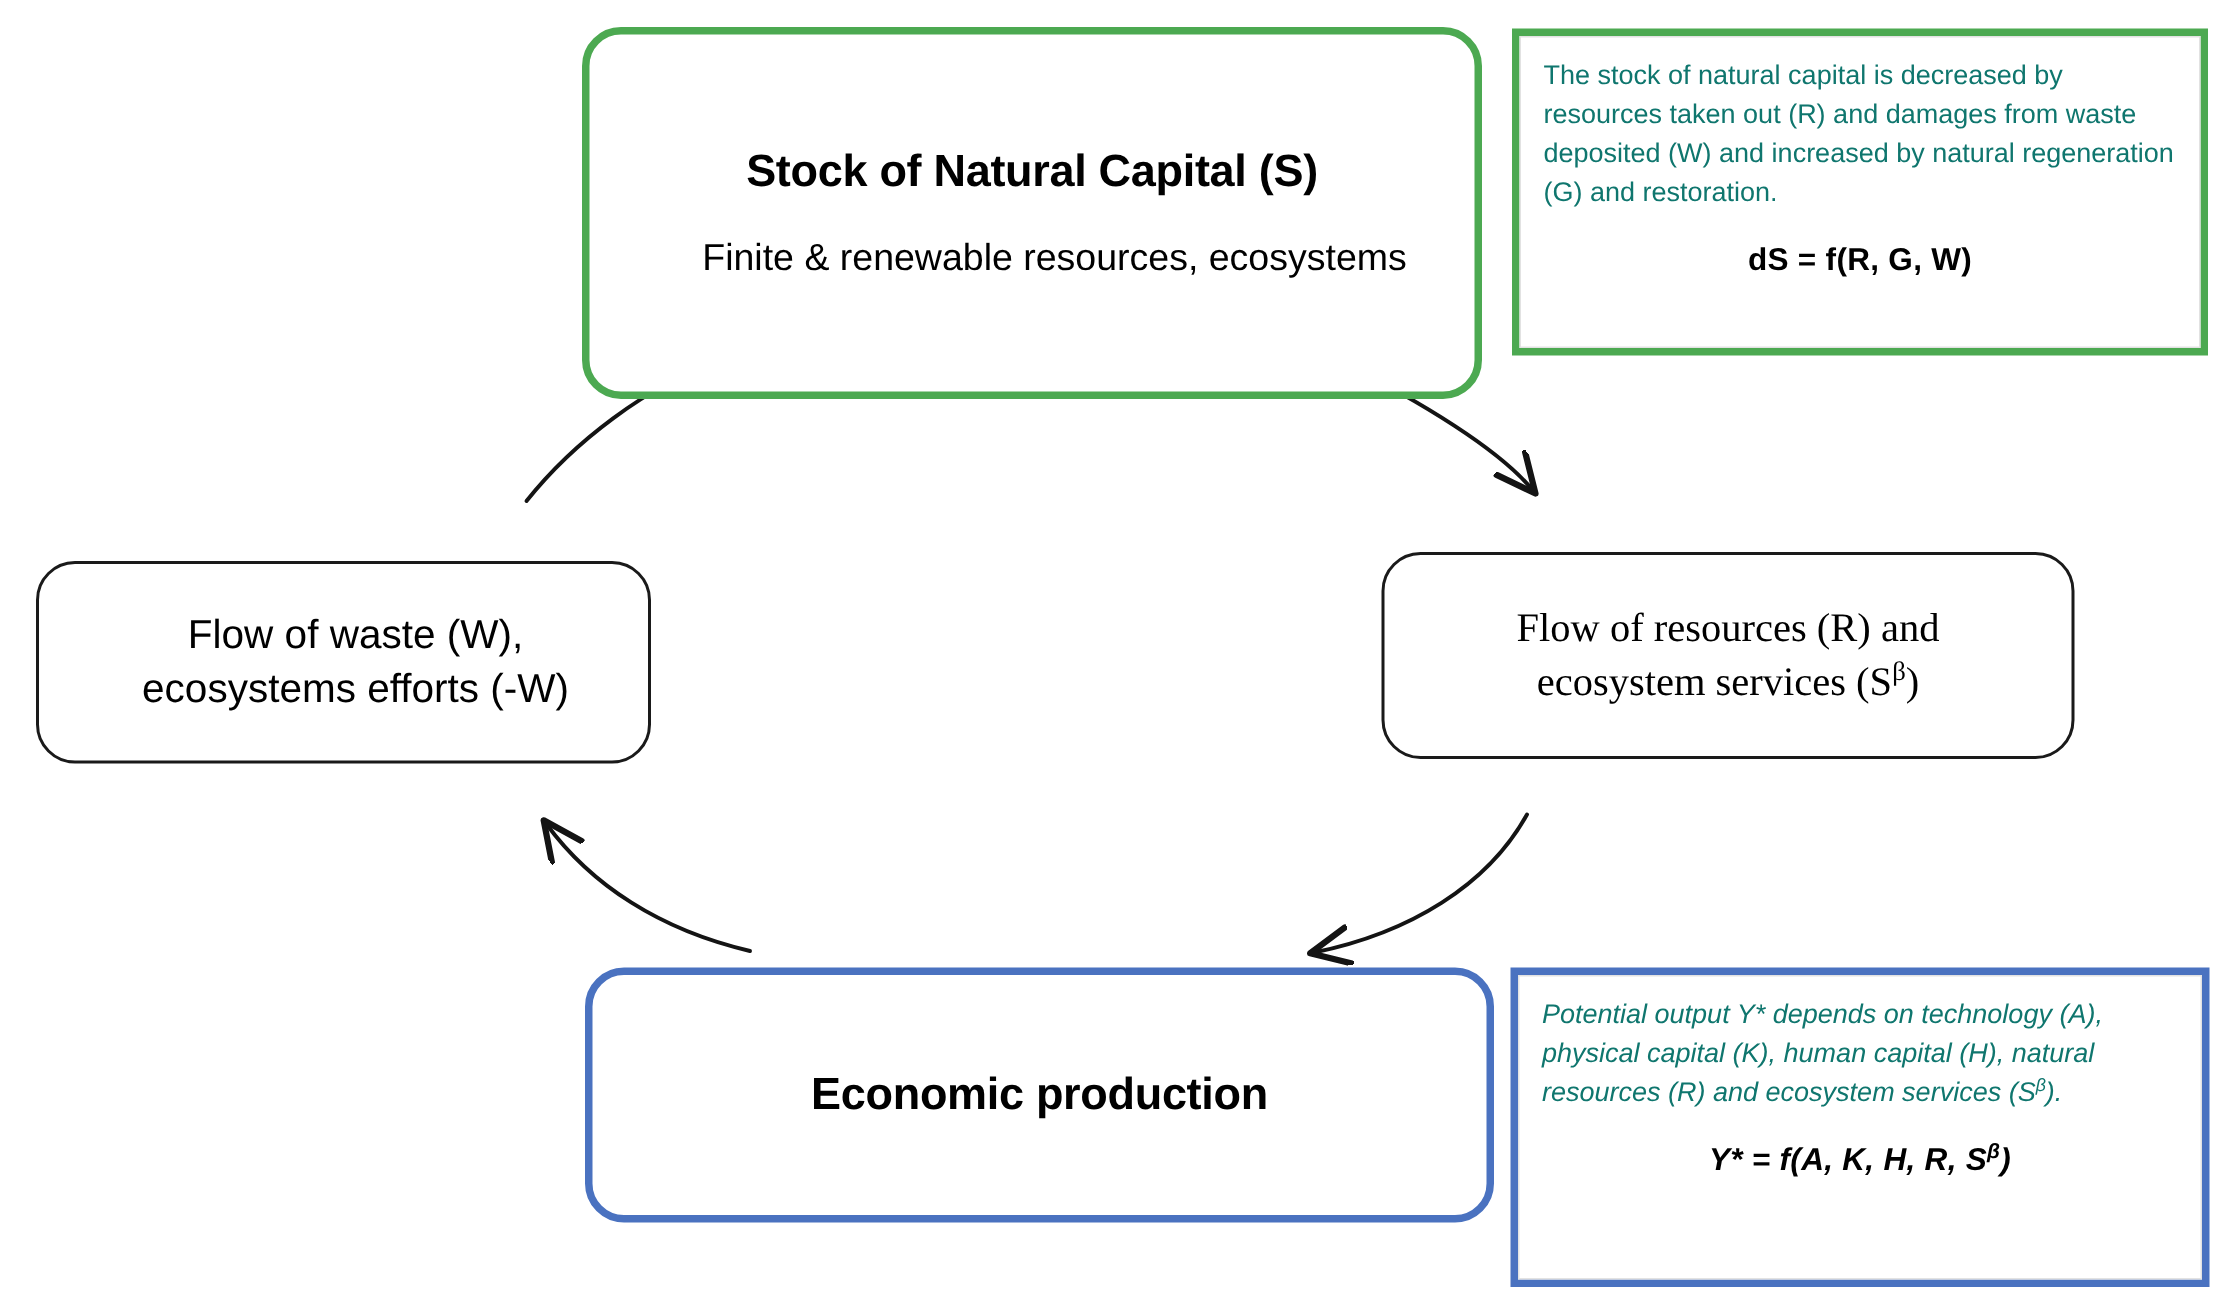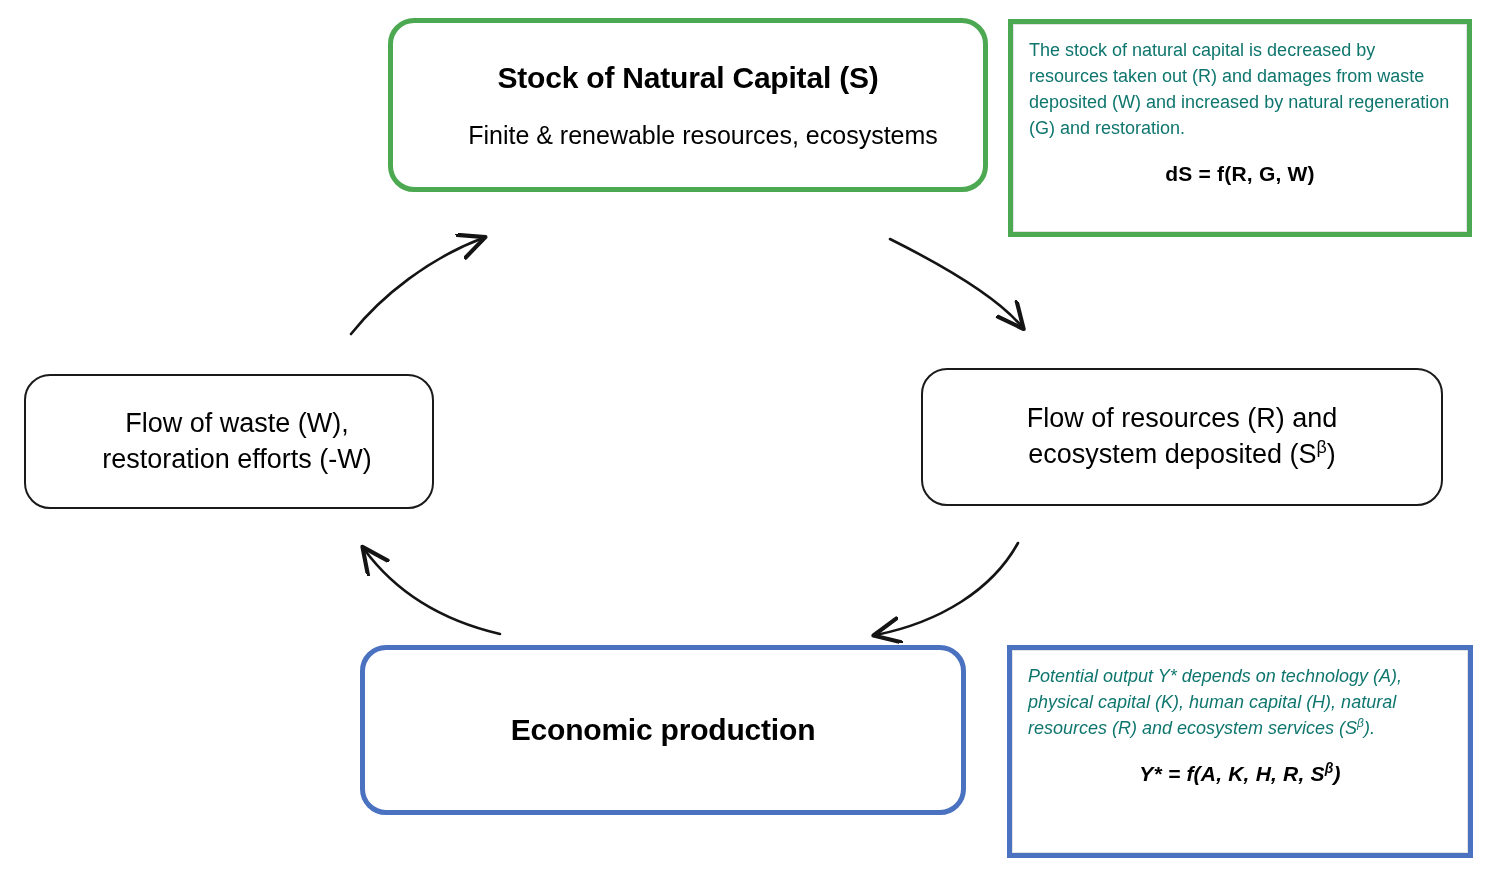--- a/index.html
+++ b/index.html
@@ -26,34 +26,35 @@
     flex-direction: column;
     align-items: center;
     justify-content: center;
     text-align: center;
   }
   
   .rounded {
     border-radius: 26px;
   }
   .node-stock {
-    left: 388px; top: 18px; width: 600px; height: 174px;
+    left: 388px; top: 18px; width: 600px; height: 248px;
     border: 5px solid #4CA951;
   }
   .node-waste {
     left: 24px; top: 374px; width: 410px; height: 135px;
     border: 2px solid #1a1a1a;
     padding-left: 16px;
   }
   .node-resources {
-    left: 921px; top: 368px; width: 522px; height: 138px;
+    left: 921px; top: 368px; width: 462px; height: 138px;
     border: 2px solid #1a1a1a;
+    font-family: Liberation Serif, serif;
   }
   .node-production {
-    left: 360px; top: 645px; width: 606px; height: 170px;
+    left: 390px; top: 645px; width: 606px; height: 170px;
     border: 5px solid #4A72C0;
   }
   
   .annot {
     position: absolute;
     box-sizing: border-box;
     background: #ffffff;
     display: flex;
     flex-direction: column;
     justify-content: flex-start;
@@ -143,26 +144,26 @@
     <div class="subtitle">Finite &amp; renewable resources, ecosystems</div>
   </div>
 
   <div class="annot annot-green">
     <div class="annot-body">The stock of natural capital is decreased by resources taken out (R) and damages from waste deposited (W) and increased  by natural regeneration (G) and restoration.</div>
     <div class="annot-formula">dS = f(R, G, W)</div>
   </div>
 
   <div class="node rounded node-waste">
     <div class="node-text">Flow of waste (W),</div>
-    <div class="node-text">restoration efforts (-W)</div>
+    <div class="node-text">ecosystems efforts (-W)</div>
   </div>
 
   <div class="node rounded node-resources">
     <div class="node-text">Flow of resources (R) and</div>
-    <div class="node-text"><span>ecosystem deposited (S</span><sup>β</sup><span>)</span></div>
+    <div class="node-text"><span>ecosystem services (S</span><sup>β</sup><span>)</span></div>
   </div>
 
   <div class="node rounded node-production">
     <div class="title-bold">Economic production</div>
   </div>
 
   <div class="annot annot-blue">
     <div class="annot-body"><span>Potential output Y* depends on technology (A), physical capital (K), human capital (H), natural resources (R)  and ecosystem services (S</span><sup>β</sup><span>).</span></div>
     <div class="annot-formula"><span>Y* = f(A, K, H, R, S</span><sup>β</sup><span>)</span></div>
   </div>

